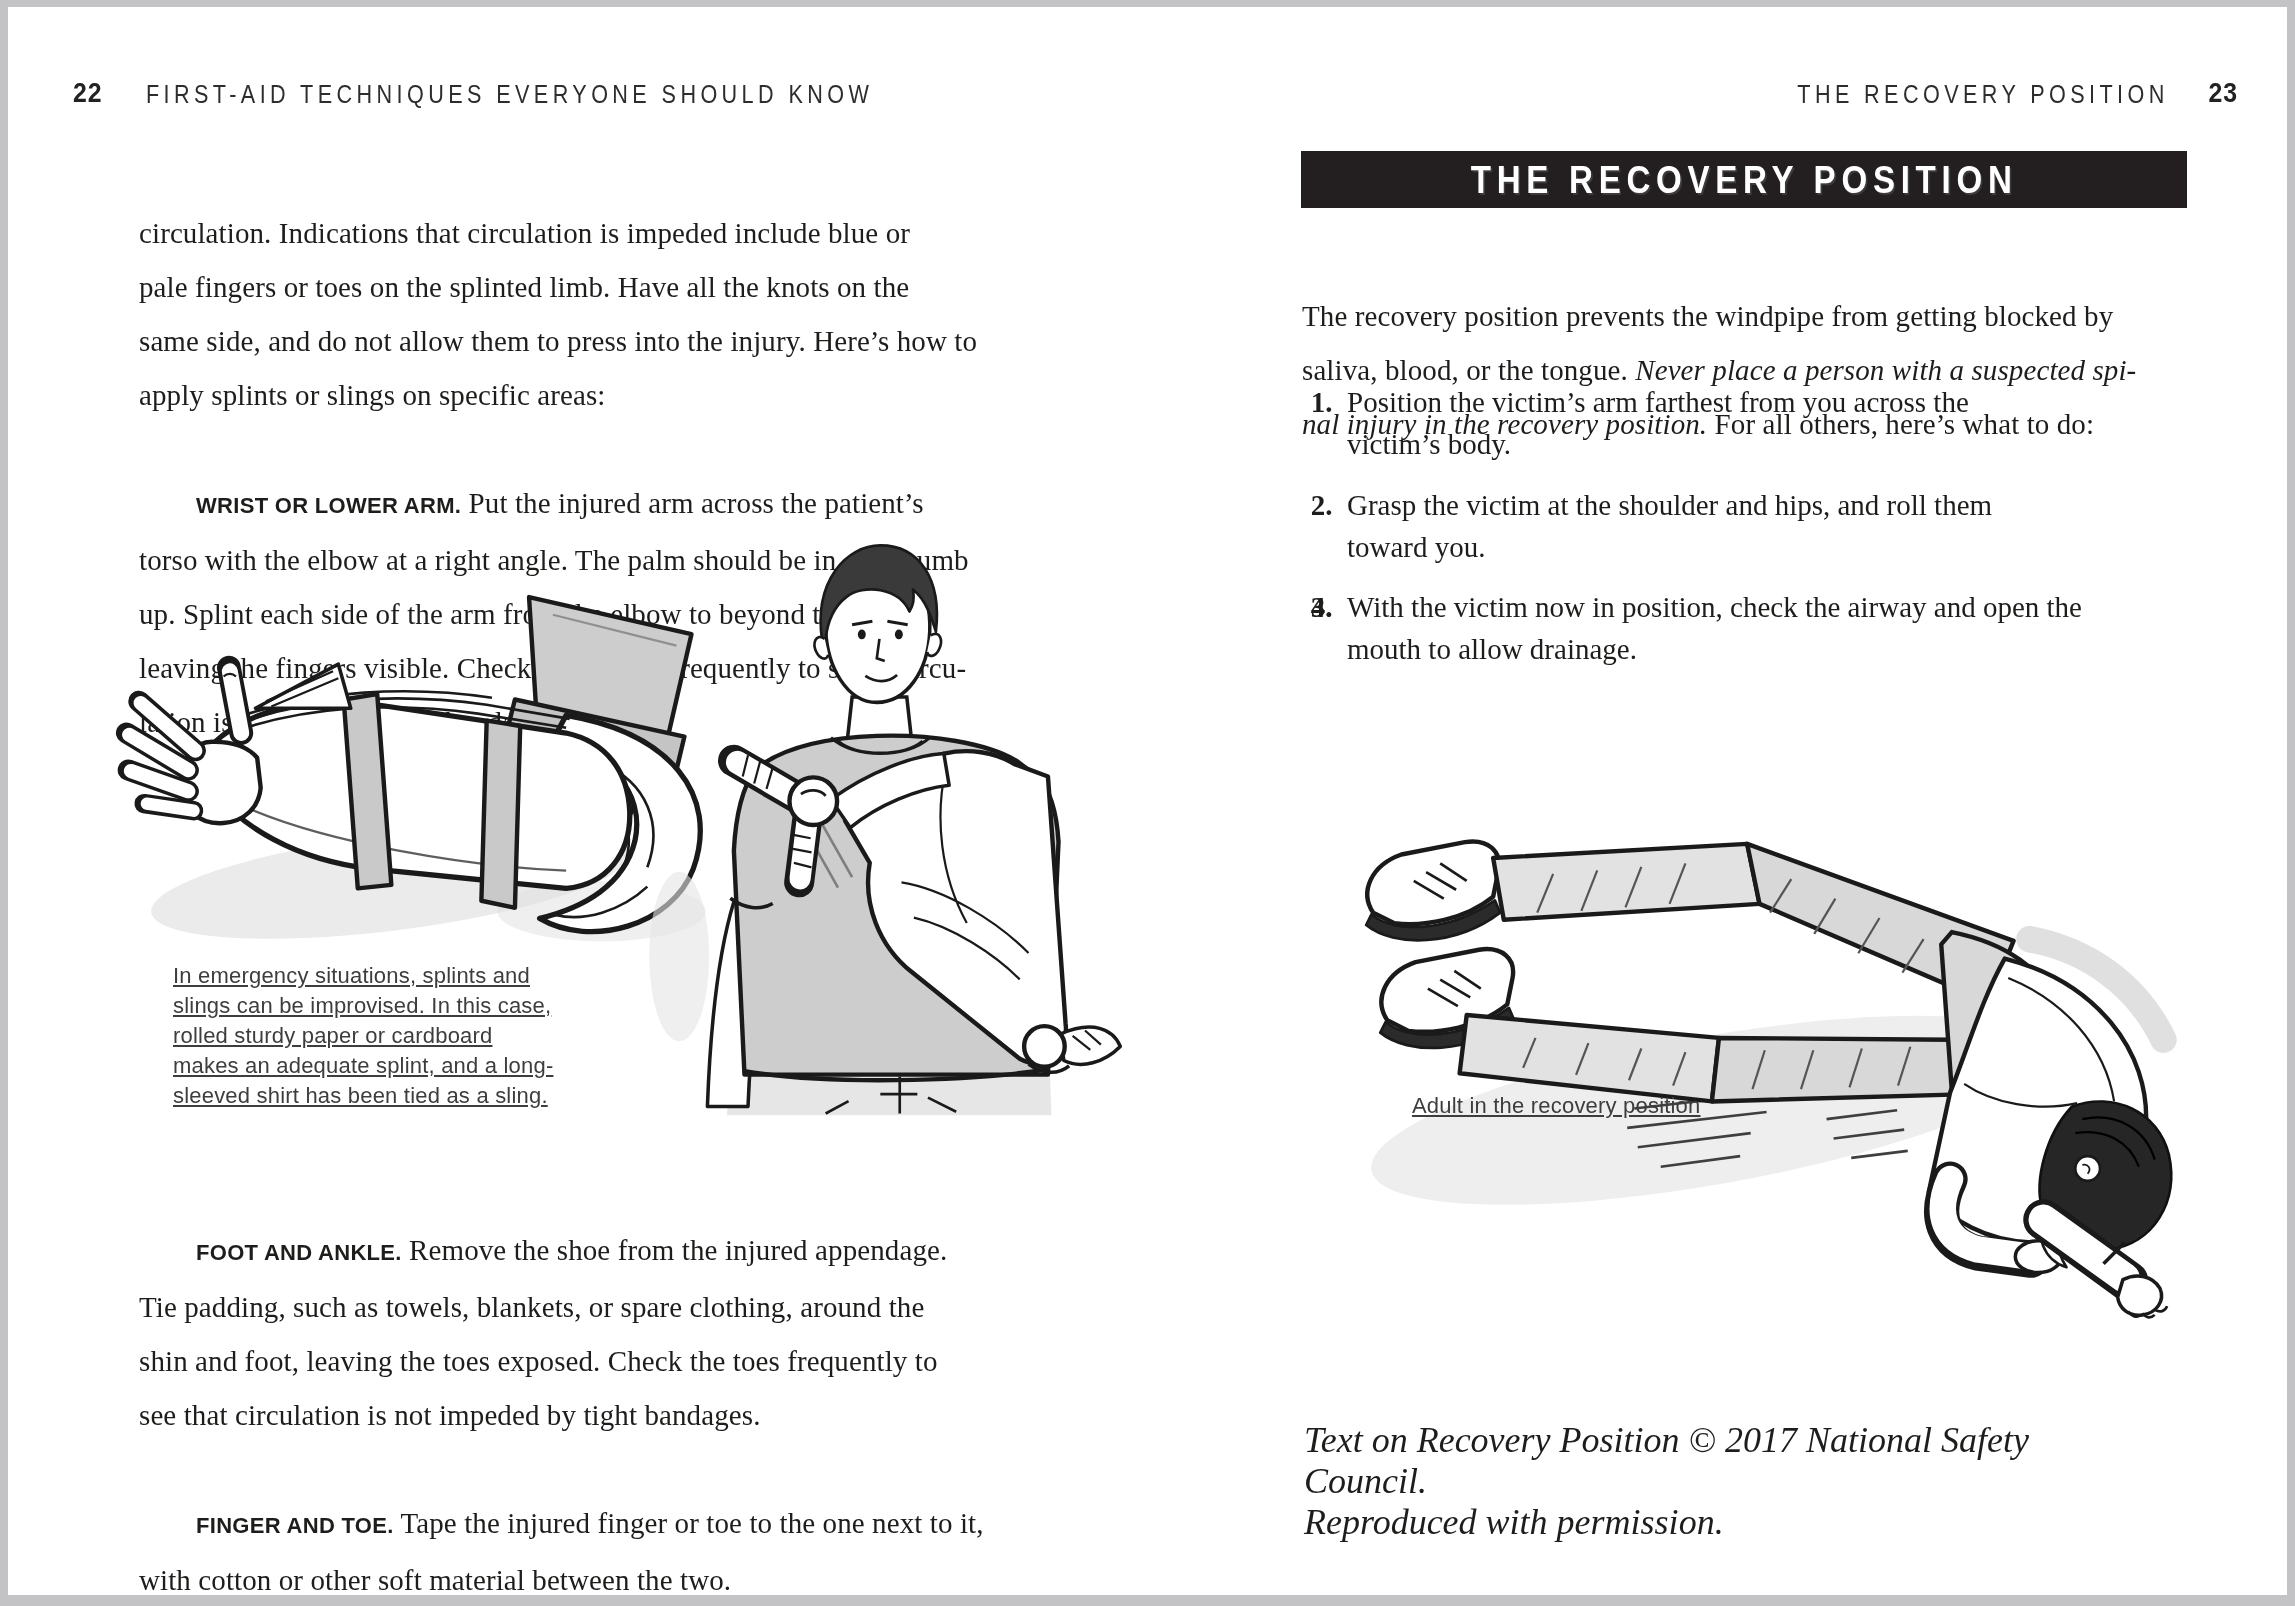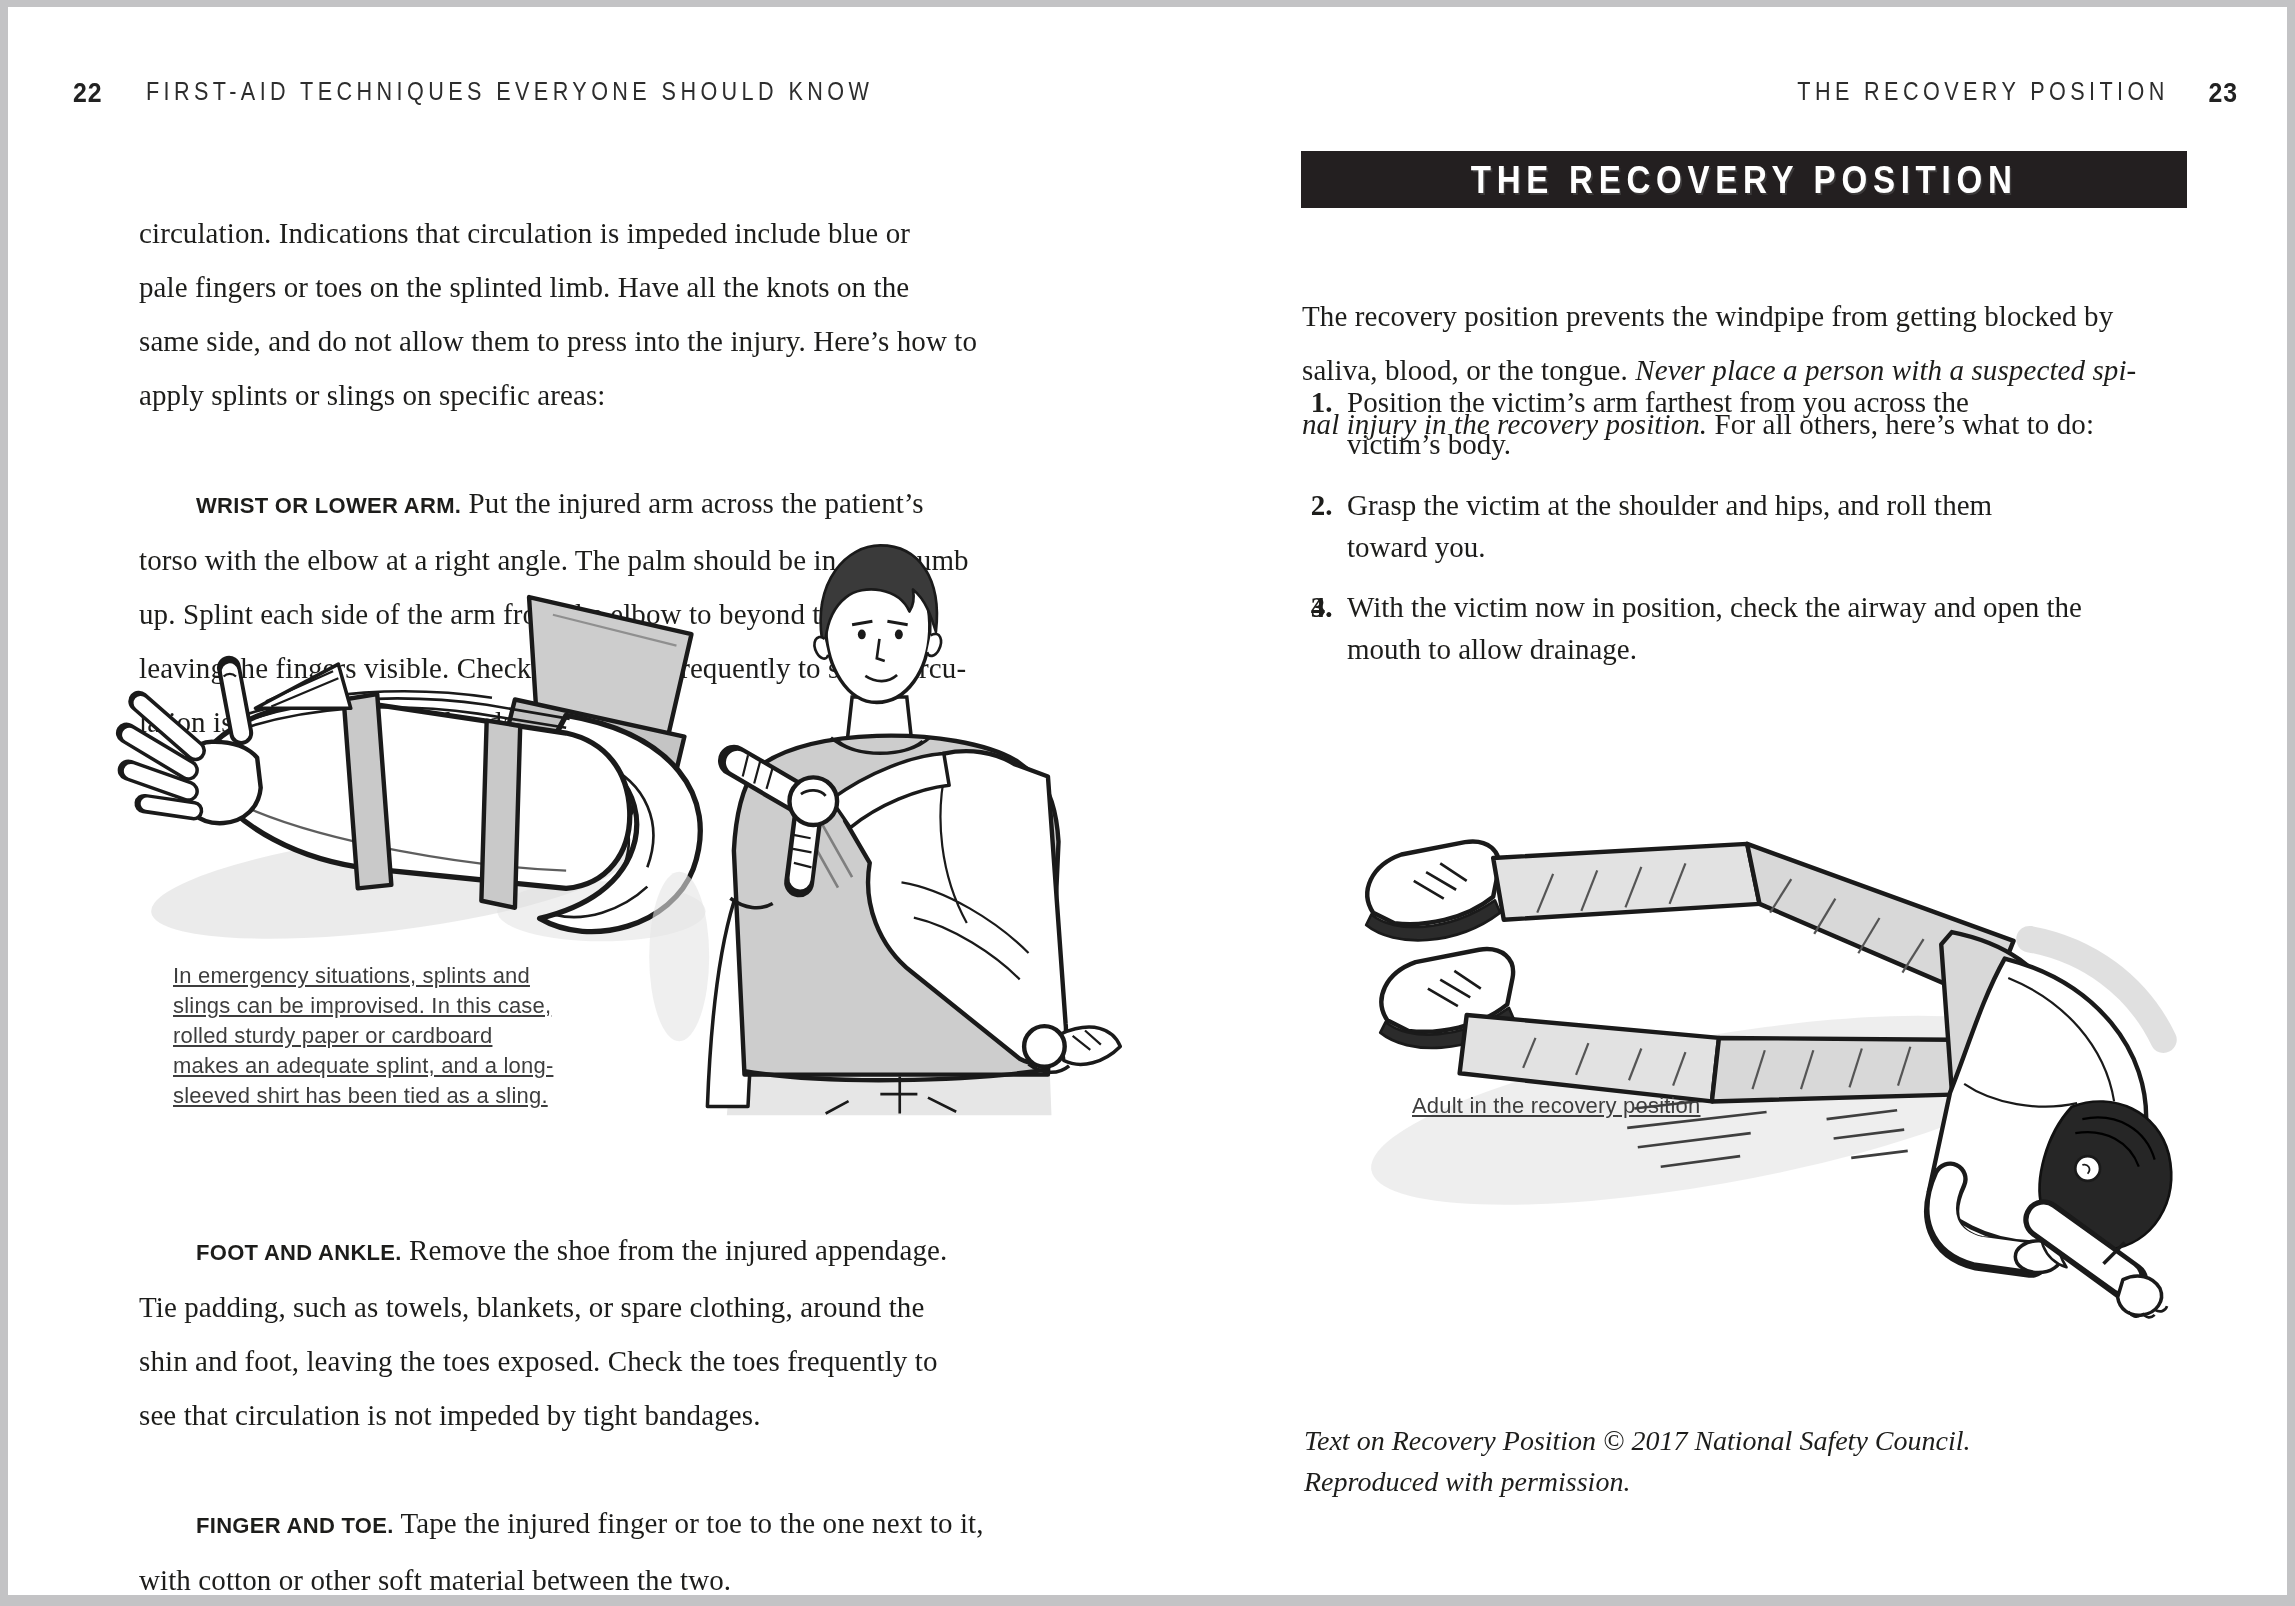--- a/index.html
+++ b/index.html
@@ -9,21 +9,21 @@
     background:#ffffff;
     box-sizing:border-box;
     border-style:solid;
     border-color:var(--page-frame, #c3c3c5);
     border-width:7px 8.8px 12.4px 8.8px;
     overflow:hidden;
     font-family:"Liberation Serif", serif;
     color:var(--body-text, #1d1d1b);
   }
   
-  .runhead { position:absolute; top:71px; display:flex; align-items:flex-start; white-space:nowrap; }
+  .runhead { position:absolute; top:71px; display:flex; align-items:flex-end; white-space:nowrap; }
   .runhead .pagenum {
     font-family:"Liberation Sans", sans-serif; font-weight:700; font-size:27px;
     letter-spacing:0.9px; color:#222; display:inline-block; transform:scale(0.92,1.05); transform-origin:left bottom;
   }
   .runhead .title {
     font-family:"Liberation Sans", sans-serif; font-weight:400; font-size:24px;
     letter-spacing:4.9px; color:#2d2d2d; display:inline-block; transform:scale(0.9,1.05); transform-origin:left bottom;
   }
   .runhead-left { left:65px; }
   .runhead-left .title { margin-left:41px; }
@@ -64,21 +64,21 @@
   }
 
   
   .steps { position:absolute; left:1294px; top:374px; width:998px; }
   .step { position:relative; padding-left:45px; margin:0 0 18.5px 0;
           font-size:29px; line-height:42px; white-space:pre-line; }
   .step .num { position:absolute; left:8.8px; top:0; font-weight:700; }
 
   .credit {
     position:absolute; left:1296px; top:1413px; width:795px;
-    font-size:28px; line-height:41px; font-style:italic; white-space:pre-line;
+    font-size:36px; line-height:41px; font-style:italic; white-space:pre-line;
   }
 
   .illo { position:absolute; z-index:1; }
   svg { display:block; }
 </style>
 </head>
 <body>
 
 <div class="spread">
 

